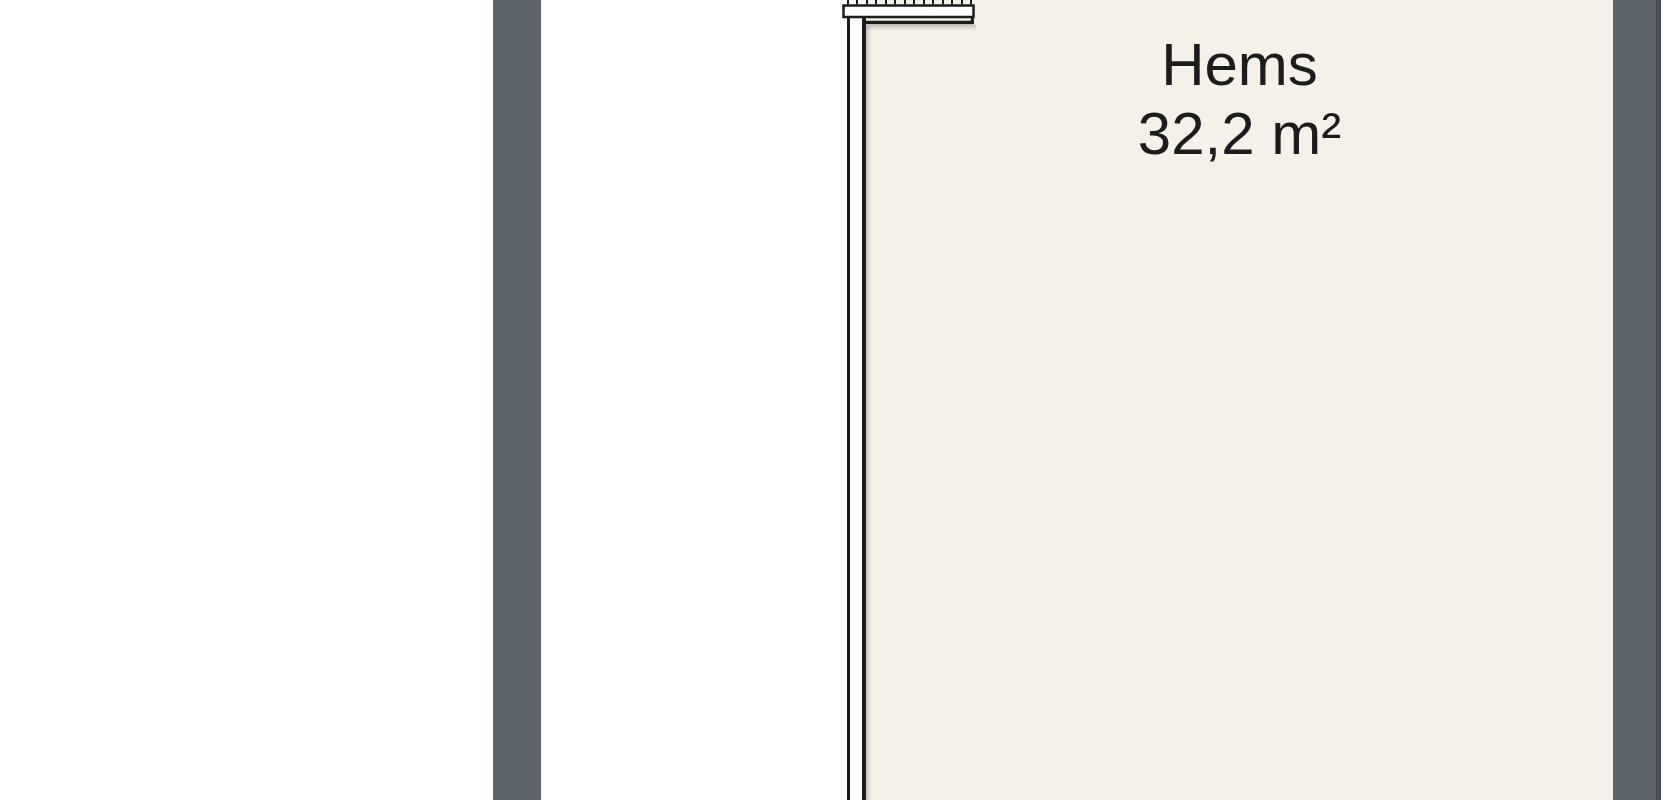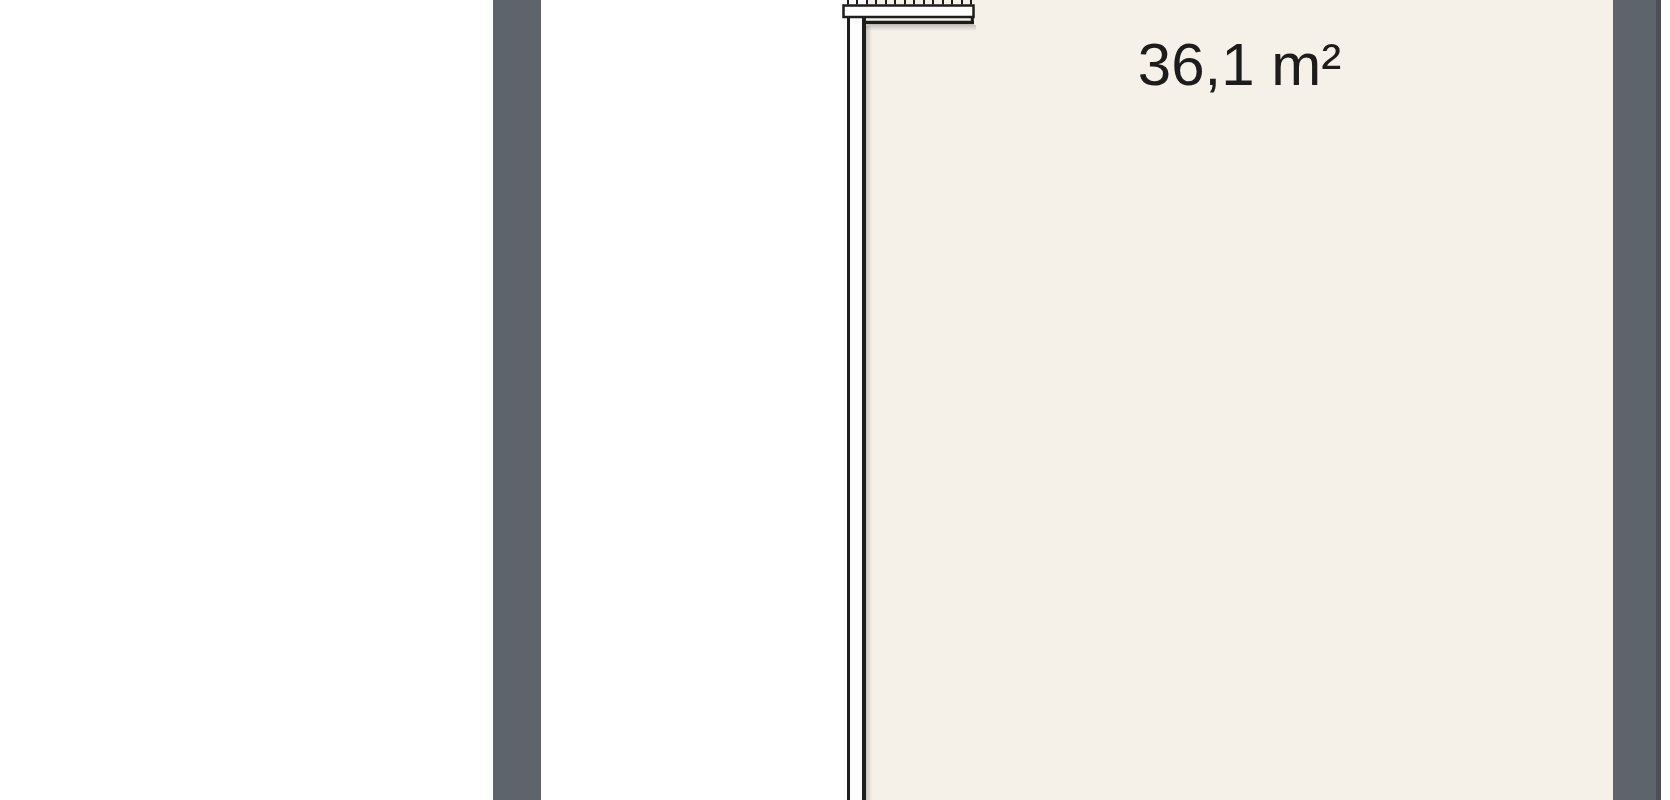--- a/index.html
+++ b/index.html
@@ -108,16 +108,17 @@
 
     <path d="M8,0V4.5 M17,0V4.5 M27,0V4.5 M36,0V4.5 M46,0V4.5 M55,0V4.5 M65,0V4.5 M74,0V4.5 M84,0V4.5 M93,0V4.5 M103,0V4.5 M112,0V4.5 M122,0V4.5 M131,0V4.5" stroke="#1d1d1d" stroke-width="2" fill="none"></path>
 
     <rect x="3.5" y="5.5" width="130" height="11.5" fill="#ffffff" stroke="#1d1d1d" stroke-width="2.5"></rect>
 
     <path d="M23,22.5H134" stroke="#1d1d1d" stroke-width="3.5" fill="none"></path>
     <path d="M132.3,16V22.5" stroke="#1d1d1d" stroke-width="3" fill="none"></path>
   </svg>
 
   <div class="room-text">
-    <div>36,1 m²</div>
+    <div>Hems</div>
+    <div>32,2 m²</div>
   </div>
 
 </div>
 
 </body></html>

